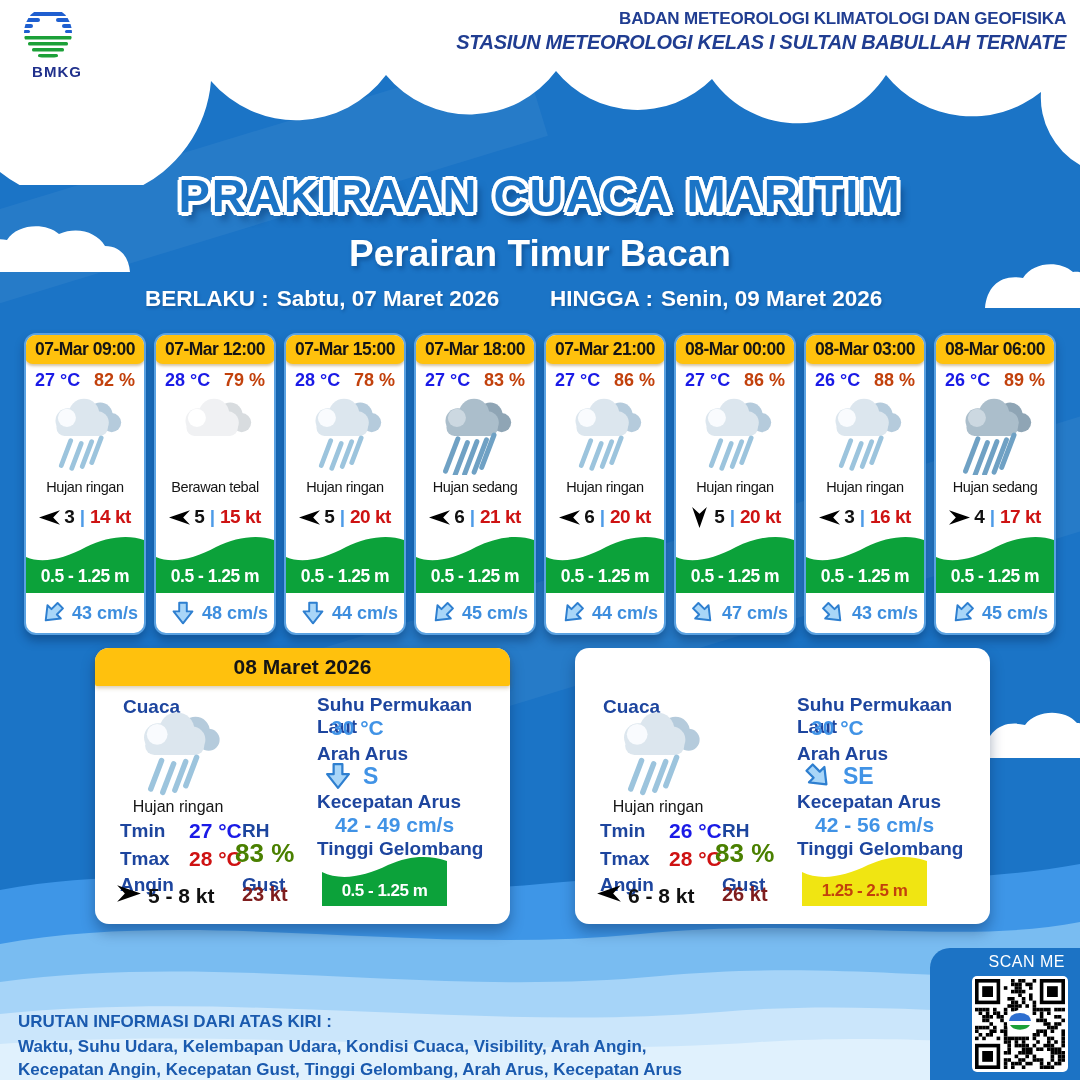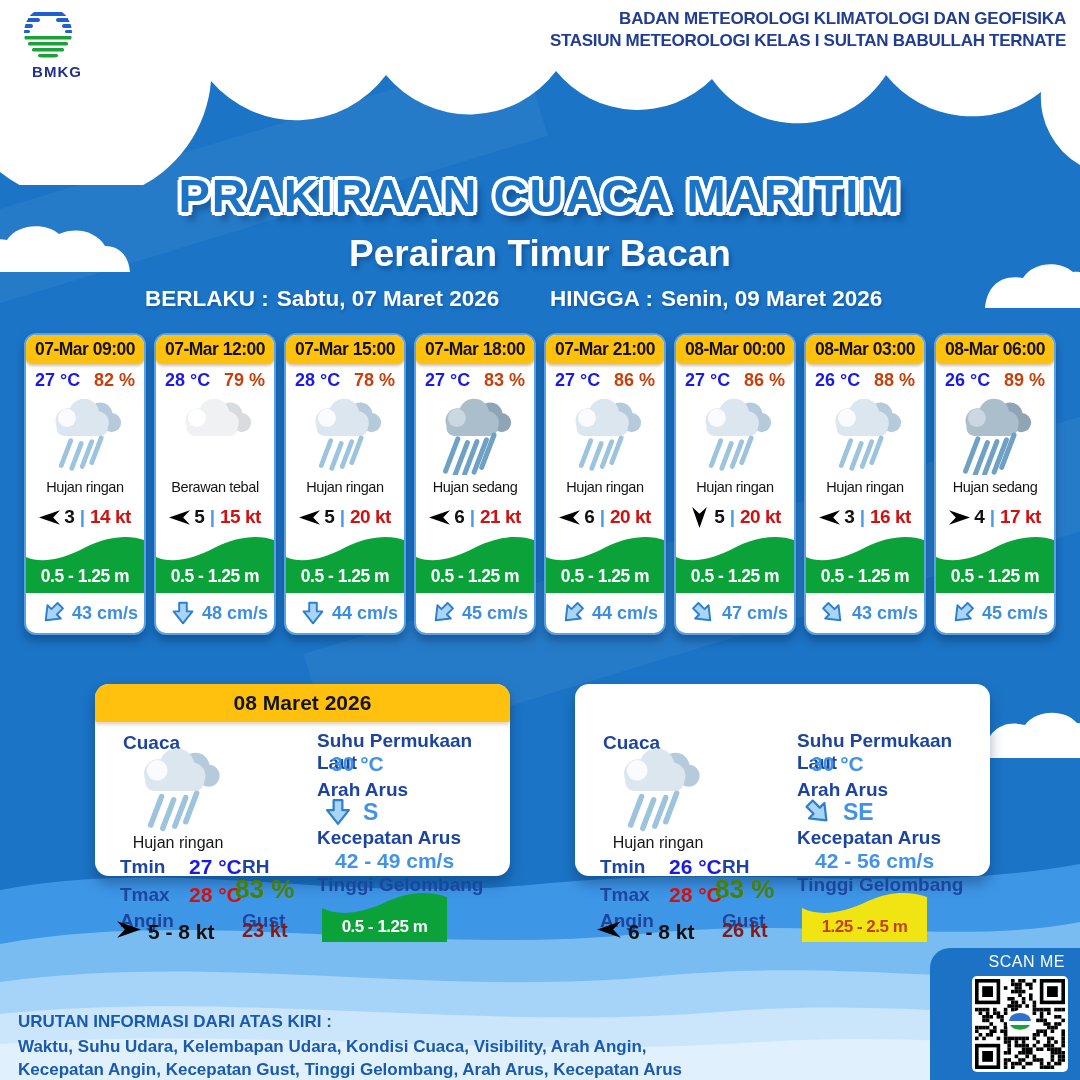--- a/index.html
+++ b/index.html
@@ -6,21 +6,21 @@
   .canvas{position:relative;width:1080px;height:1080px;overflow:hidden;
           background:#1B74C6;font-family:"Liberation Sans",sans-serif;margin:0 auto;}
   svg{display:block}
   
   .wave-top{position:absolute;top:0;left:0;z-index:1;}
   .topbar{position:absolute;top:0;left:0;width:1080px;height:100px;z-index:3;}
   .logo-wrap{position:absolute;left:22px;top:6px;width:70px;text-align:center;}
   .logo-txt{font-weight:bold;font-size:15px;color:#20308C;letter-spacing:1px;margin-top:1px;}
   .org{position:absolute;right:14px;top:9px;text-align:right;color:#203D91;font-weight:bold;}
   .org-1{font-size:17px;letter-spacing:-0.2px;}
-  .org-2{font-size:17px;letter-spacing:-0.3px;margin-top:2px;}
+  .org-2{font-size:20px;letter-spacing:-0.3px;margin-top:2px;font-style:italic;}
   
   .cloud{position:absolute;z-index:1;}
   .streak{position:absolute;z-index:0;background:rgba(255,255,255,.05);transform:rotate(-17deg);}
   
   .title-main{position:absolute;left:0;width:1080px;top:168px;text-align:center;z-index:3;
     font-size:47px;font-weight:bold;letter-spacing:2px;color:#1B74C6;
     text-shadow:-3px -3px 0 #fff,3px -3px 0 #fff,-3px 3px 0 #fff,3px 3px 0 #fff,
                 -4px 0 0 #fff,4px 0 0 #fff,0 -4px 0 #fff,0 4px 0 #fff,6px 8px 7px rgba(0,40,90,.5);}
   .title-area{position:absolute;left:0;width:1080px;top:233px;text-align:center;z-index:3;
     font-size:37px;font-weight:bold;color:#fff;text-shadow:2px 3px 4px rgba(0,40,90,.4);}
@@ -47,21 +47,21 @@
   .hc-wind .v{color:#111;}
   .hc-wind .sep{color:#4D9BE8;font-weight:bold;margin:0 1px;}
   .hc-wind .ws{color:#CE1212;letter-spacing:-0.5px;}
   .hc-wave{position:relative;height:60px;flex:none;}
   .hc-wave svg{position:absolute;left:0;top:0;}
   .hc-wave span{position:absolute;left:0;bottom:6px;width:100%;text-align:center;
     color:#fff;font-weight:bold;font-size:17.5px;letter-spacing:-0.5px;}
   .hc-cur{height:40px;display:flex;align-items:center;justify-content:center;gap:6px;
     font-weight:bold;font-size:18px;color:#3E8EDE;padding-left:8px;}
   
-  .dcard{position:absolute;top:684px;width:415px;height:192px;background:#fff;border-radius:14px;
+  .dcard{position:absolute;top:648px;width:415px;height:276px;background:#fff;border-radius:14px;
     z-index:4;box-shadow:0 8px 14px rgba(0,30,70,.35);}
   .dcard.left{left:95px;} .dcard.right{left:575px;}
   .dc-head{height:38px;line-height:38px;background:#FFC10D;border-radius:14px 14px 2px 2px;
     text-align:center;font-weight:bold;font-size:21px;color:#151515;
     box-shadow:0 2px 4px rgba(120,80,0,.3);}
   .dc{position:absolute;}
   .lab-n{color:#1D459E;font-weight:bold;font-size:19px;}
   .dc-cuaca{left:28px;top:48px;}
   .dc-icon{left:24px;top:60px;}
   .dc-cond{left:8px;top:150px;width:150px;text-align:center;font-size:16px;color:#151515;}

